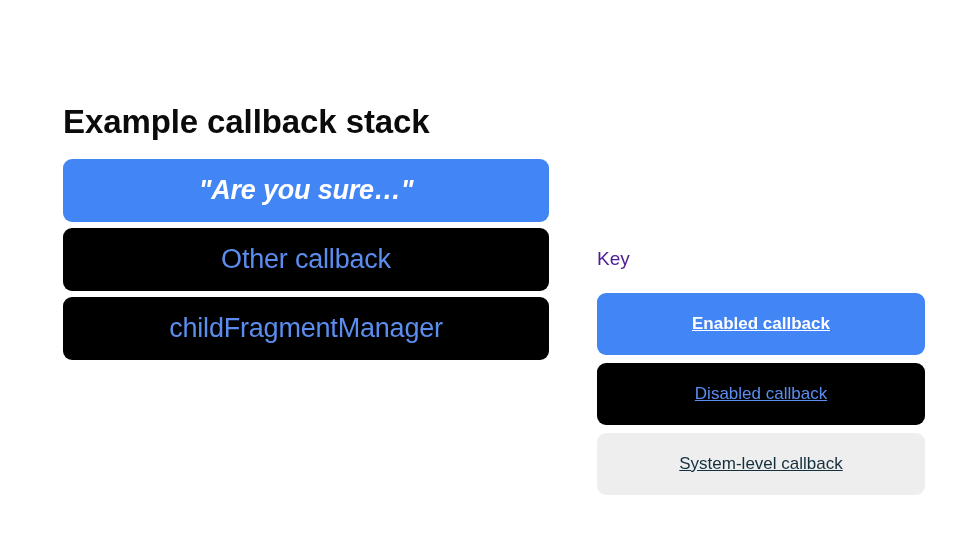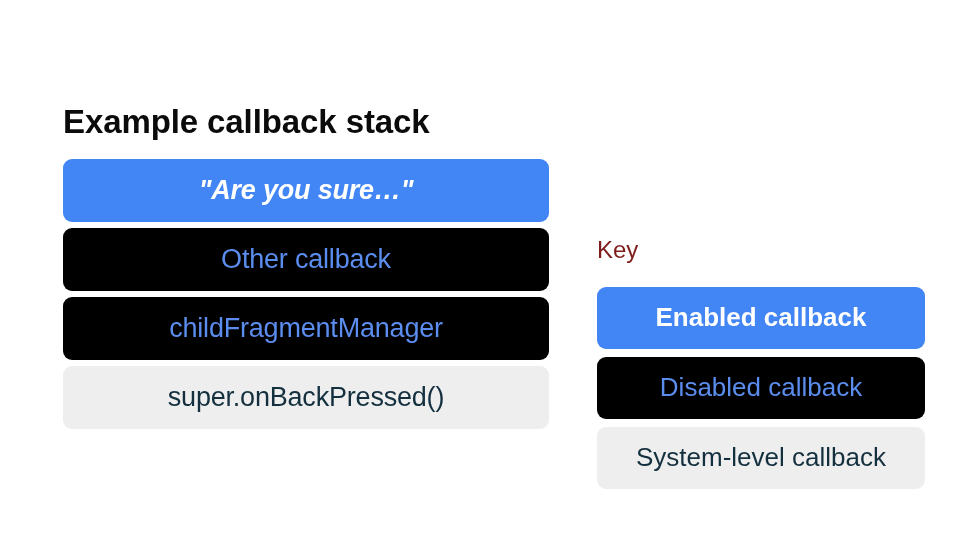--- a/index.html
+++ b/index.html
@@ -50,41 +50,42 @@
   }
 
   
   .key-section {
     position: absolute;
     left: 597px;
     top: 236px;
     width: 328px;
   }
   .key-title {
-    font-size: 24px;
+    font-size: 19px;
     font-weight: normal;
-    color: #7f1d1d;
+    color: #4c1d95;
     line-height: 1.2;
-    margin: 0 0 22px 0;
+    margin: 12px 0 22px 0;
   }
   .key-list {
     display: flex;
     flex-direction: column;
     gap: 8px;
   }
   .key-row {
     height: 62px;
     border-radius: 9px;
     display: flex;
     align-items: center;
     justify-content: center;
     box-sizing: border-box;
     padding: 0 12px;
     white-space: nowrap;
-    font-size: 26px;
+    font-size: 17px;
+    text-decoration: underline;
   }
 
   
   .v-enabled {
     background: #4285f4;
     color: #ffffff;
     font-weight: bold;
   }
   .v-disabled {
     background: #000000;
@@ -123,23 +124,20 @@
 
     <div class="stack-row v-disabled">
       <span>Other callback</span>
     </div>
 
     <div class="stack-row v-disabled">
       <span>childFragmentManager</span>
     </div>
 
 
-    <div class="stack-row v-system">
-      <span>super.onBackPressed()</span>
-    </div>
 
   </div>
 </section>
 
 <section class="key-section">
 
   <h2 class="key-title">Key</h2>
 
   <div class="key-list">
 

